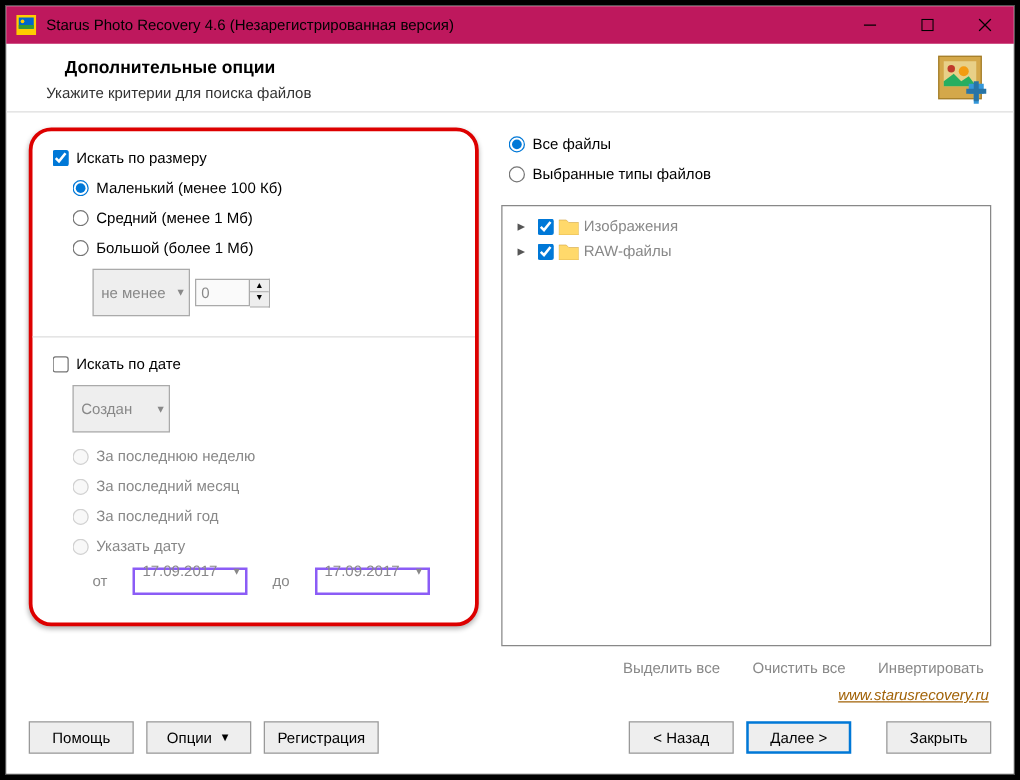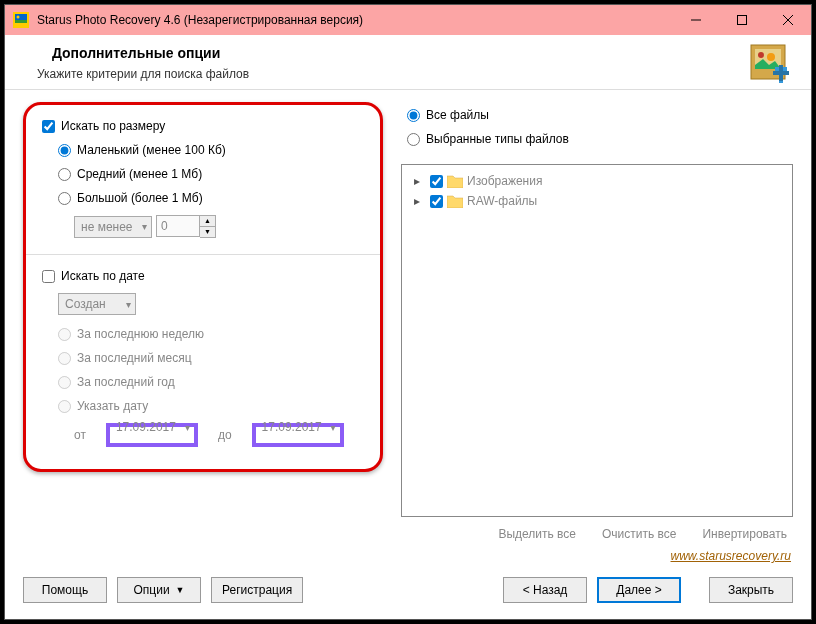--- a/index.html
+++ b/index.html
@@ -1,18 +1,18 @@
 <!DOCTYPE html>
 <html><head>
 <meta charset="utf-8">
 <style>
 * { box-sizing: border-box; margin: 0; padding: 0; font-family: "Segoe UI", Tahoma, sans-serif; font-size: 12px; }
 body { background: #000; width: 816px; height: 624px; padding: 4px; }
 .window { background: #fff; width: 808px; height: 616px; border: 1px solid #555; display: flex; flex-direction: column; }
-.titlebar { height: 30px; display: flex; align-items: center; padding: 0 0 0 8px; background: #fca5a5; }
+.titlebar { height: 30px; display: flex; align-items: center; padding: 0 0 0 8px; background: #be185d; }
 .titlebar-icon { width: 16px; height: 16px; margin-right: 8px; }
 .titlebar-text { flex: 1; font-size: 12px; color: #000; }
 .win-buttons { display: flex; }
 .win-btn { width: 46px; height: 30px; display: flex; align-items: center; justify-content: center; color: #000; }
 
 .header { padding: 10px 18px 8px 18px; border-bottom: 1px solid #ddd; display: flex; align-items: flex-start; position: relative; text-align: center; }
 .header-text h1 { font-size: 14px; font-weight: bold; margin-bottom: 6px; }
 .header-text p { font-size: 12px; color: #333; padding-left: 14px; }
 .header-icon { position: absolute; right: 18px; top: 8px; width: 44px; height: 44px; }
 
@@ -21,30 +21,30 @@
 .highlight-box { border: 3px solid #d00; border-radius: 18px; box-shadow: 0 2px 4px rgba(0,0,0,0.3); padding: 10px 12px 10px 12px; background: #fff; }
 .section { border: 1px solid #ccc; padding: 10px 12px 12px 12px; margin-bottom: 8px; }
 .section-head { display: flex; align-items: center; margin-bottom: 10px; }
 .section-head input[type=checkbox] { width: 13px; height: 13px; margin-right: 6px; accent-color: #0078d7; }
 .opts { padding-left: 16px; }
 .radio-row { display: flex; align-items: center; margin-bottom: 10px; }
 .radio-row input[type=radio] { width: 13px; height: 13px; margin-right: 6px; accent-color: #0078d7; }
 .radio-row label { font-size: 12px; }
 .radio-row.disabled label { color: #888; }
 .size-row { display: flex; align-items: center; gap: 4px; padding-left: 16px; }
-.combo { border: 1px solid #aaa; background: #eee; height: 22px; padding: 0 18px 0 6px; font-size: 12px; color: #888; position: relative; display: inline-flex; align-items: center; min-width: 78px; }
+.combo { border: 1px solid #aaa; background: #eee; height: 38px; padding: 0 18px 0 6px; font-size: 12px; color: #888; position: relative; display: inline-flex; align-items: center; min-width: 78px; }
 .combo::after { content: "▾"; position: absolute; right: 4px; font-size: 10px; color: #888; }
 .spinner { display: flex; }
 .spinner input { width: 44px; height: 22px; border: 1px solid #aaa; padding: 0 4px; font-size: 12px; color: #888; }
 .spin-btns { display: flex; flex-direction: column; border: 1px solid #aaa; border-left: none; }
 .spin-btns div { height: 10.5px; width: 15px; background: #eee; font-size: 7px; text-align: center; line-height: 10px; border-bottom: 1px solid #aaa; }
 .spin-btns div:last-child { border-bottom: none; }
 .date-row { display: flex; align-items: center; gap: 20px; padding-left: 16px; }
 .date-label { font-size: 12px; color: #888; }
-.date-input { border: 4px solid #8b5cf6; height: 22px; width: 92px; padding: 0 18px 16px 6px; font-size: 12px; color: #888; position: relative; display: inline-flex; align-items: center; }
+.date-input { border: 2px solid #8b5cf6; height: 22px; width: 92px; padding: 0 18px 16px 6px; font-size: 12px; color: #888; position: relative; display: inline-flex; align-items: center; }
 .date-input::after { content: "▾"; position: absolute; right: 4px; font-size: 10px; color: #888; }
 
 .right-panel { flex: 1; display: flex; flex-direction: column; }
 .right-top { padding: 6px 0 8px 6px; }
 .tree-box { flex: 1; border: 1px solid #888; background: #fff; padding: 6px; overflow: auto; }
 .tree-row { display: flex; align-items: center; height: 20px; padding-left: 6px; }
 .tree-arrow { width: 12px; font-size: 10px; color: #555; }
 .tree-row input[type=checkbox] { width: 13px; height: 13px; margin: 0 4px; accent-color: #0078d7; }
 .folder-icon { width: 16px; height: 14px; margin-right: 4px; }
 .tree-row span { font-size: 12px; }

